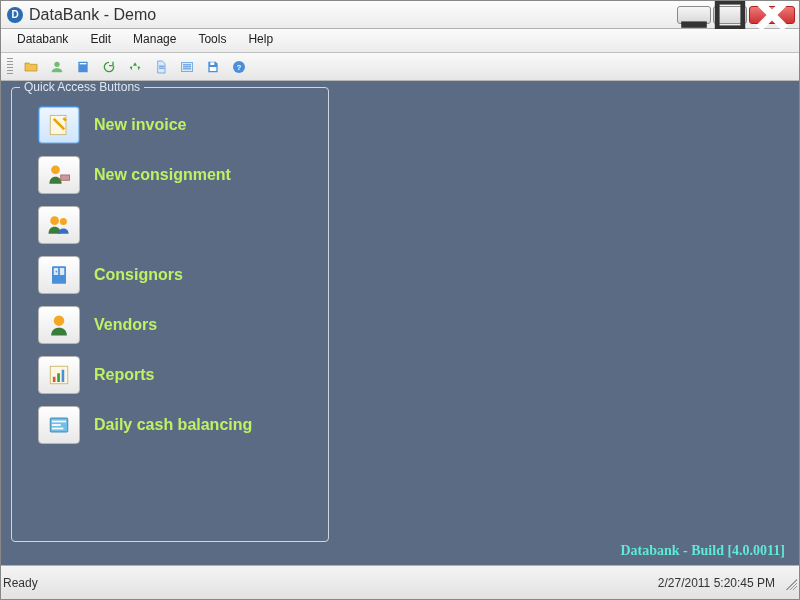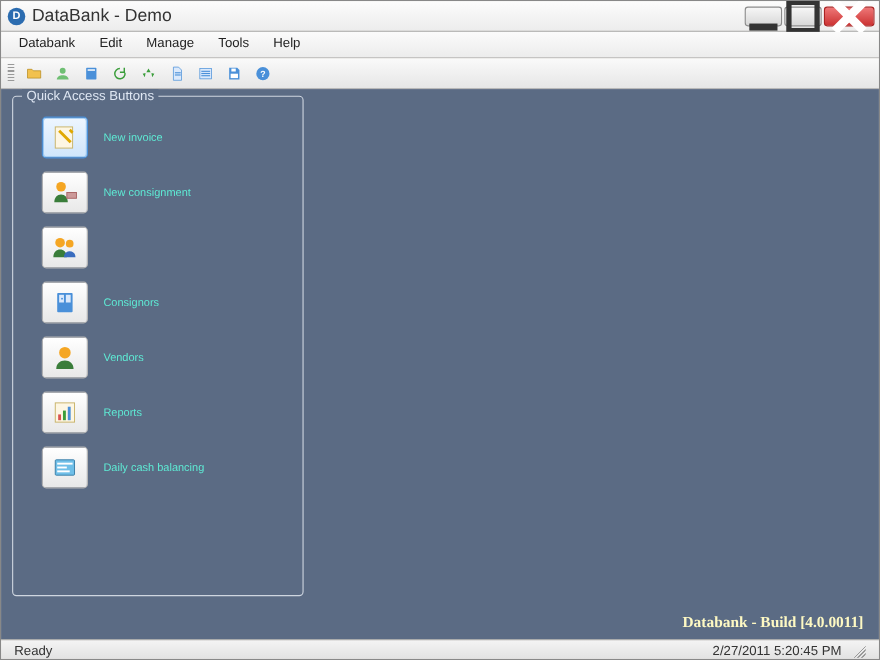--- a/index.html
+++ b/index.html
@@ -95,21 +95,21 @@
   .client {
     flex: 1;
     background: #5b6b84;
     position: relative;
     overflow: hidden;
   }
   
   .groupbox {
     position: absolute;
     top: 6px; left: 10px;
-    width: 265px;
+    width: 318px;
     height: 455px;
     border: 1px solid #cfd6e0;
     border-radius: 4px;
     padding: 14px 10px 20px 10px;
   }
   .groupbox-title {
     position: absolute;
     top: -8px; left: 8px;
     padding: 0 4px;
     background: #5b6b84;
@@ -127,38 +127,38 @@
     border: 1px solid #b5b5b5;
     border-radius: 4px;
     display:flex; align-items:center; justify-content:center;
   }
   .qa-item.selected .qa-icon-btn {
     border: 1px solid #4a90d9;
     background: linear-gradient(to bottom, #eef6ff, #cfe5fb);
     box-shadow: 0 0 0 1px #9cc8f0 inset;
   }
   .qa-icon-btn svg { width: 28px; height: 28px; }
-  .qa-label { color: #5eead4; font-weight: normal; font-size: 10px; }
+  .qa-label { color: #bef264; font-weight: bold; font-size: 16px; }
   
   .build-label {
     position: absolute;
     bottom: 6px; right: 14px;
-    color: #fef9c3;
+    color: #5eead4;
     font-family: Georgia, "Times New Roman", serif;
     font-weight: bold;
     font-size: 14px;
   }
   
   .statusbar {
-    height: 18px;
+    height: 34px;
     background: linear-gradient(to bottom, #f4f4f4, #e2e2e2);
     border-top: 1px solid #b0b0b0;
     display: flex;
     align-items: center;
-    padding: 0 12px;
+    padding: 0 2px;
     font-size: 12px;
     color: #333;
   }
   .statusbar .status-left { flex:1; }
   .statusbar .grip-corner {
     width:14px; height:14px;
     margin-left:8px;
     background:
       linear-gradient(135deg, transparent 60%, #999 60% 65%, transparent 65% 72%, #999 72% 77%, transparent 77% 84%, #999 84% 89%, transparent 89%);
   }

